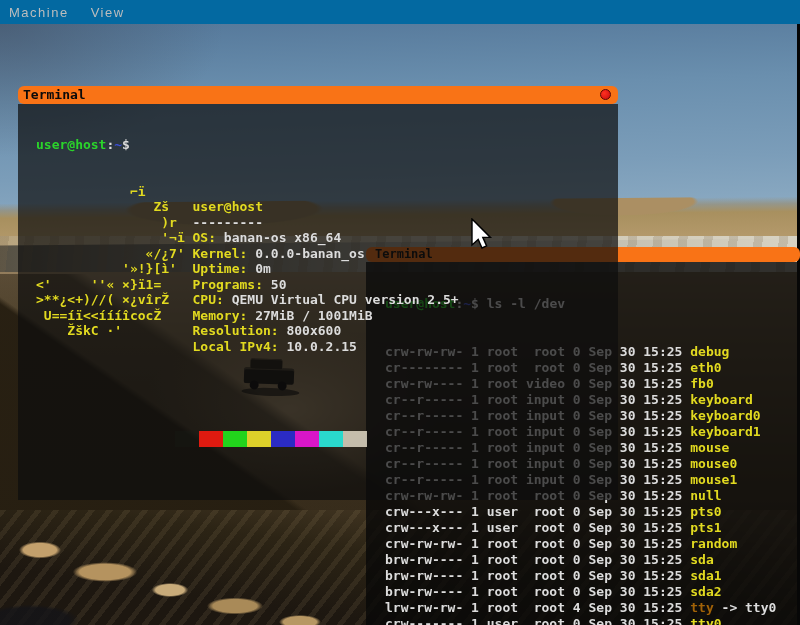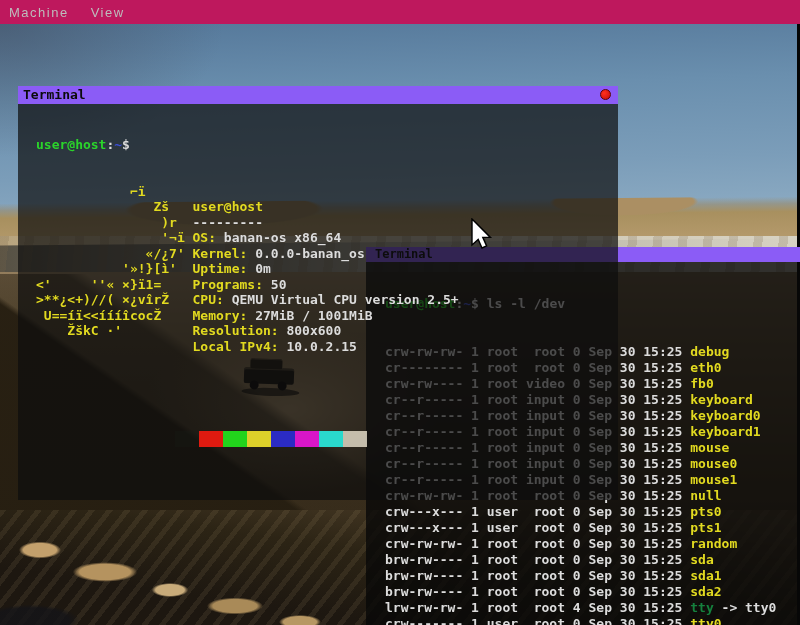--- a/index.html
+++ b/index.html
@@ -1,19 +1,19 @@
 <!DOCTYPE html>
 <html><head>
 <meta charset="utf-8">
 <style>
   html,body{margin:0;padding:0;background:#000;}
   #screen{position:relative;width:800px;height:625px;overflow:hidden;
           font-family:"DejaVu Sans Mono",monospace;}
   
-  #menubar{position:absolute;left:0;top:0;width:800px;height:24px;background:#be185d;
+  #menubar{position:absolute;left:0;top:0;width:800px;height:24px;background:#0369a1;
            display:flex;align-items:center;gap:22px;padding-left:9px;box-sizing:border-box;z-index:6;}
   .menu-item{color:#bdbdbd;font:13px "Liberation Sans",sans-serif;letter-spacing:1.5px;}
   
   #photo{position:absolute;left:0;top:24px;width:800px;height:601px;overflow:hidden;z-index:1;}
   .sky{position:absolute;left:0;top:0;width:800px;height:196px;
        background:linear-gradient(178deg,#55789a 0%,#6a8fae 35%,#7b9db9 70%,#8fadc4 100%);}
   .sky-corner{position:absolute;left:0;top:0;width:340px;height:170px;
        background:radial-gradient(320px 190px at 0% 0%,rgba(66,76,92,.55),rgba(66,76,92,0) 70%);}
   .hills{position:absolute;left:0;top:176px;width:800px;height:42px;transform:skewY(-0.5deg);
        background:
@@ -48,33 +48,33 @@
   
   #truck{position:absolute;left:238px;top:330px;width:66px;height:44px;transform:rotate(2deg);}
   .t-shadow{position:absolute;left:4px;top:34px;width:58px;height:8px;border-radius:50%;background:rgba(8,6,4,.65);}
   .t-body{position:absolute;left:6px;top:14px;width:50px;height:16px;border-radius:2px;background:#181410;box-shadow:inset 0 2px 0 rgba(120,104,76,.5);}
   .t-cargo{position:absolute;left:12px;top:5px;width:32px;height:10px;border-radius:2px;background:#221c13;box-shadow:inset 0 1px 0 rgba(140,120,88,.5);}
   .t-wheel{position:absolute;top:27px;width:9px;height:9px;border-radius:50%;background:#0a0908;}
   
   .win{position:absolute;box-sizing:border-box;}
   #term2{left:366px;top:247px;width:434px;height:378px;z-index:2;}
   #term1{left:18px;top:86px;width:600px;height:414px;z-index:3;}
-  .titlebar{background:#8b5cf6;color:#0a0a0a;position:relative;box-sizing:border-box;}
+  .titlebar{background:#f97316;color:#0a0a0a;position:relative;box-sizing:border-box;border-radius:6px;}
   #term1 .titlebar{height:18px;font:bold 13px/18px "DejaVu Sans Mono",monospace;padding-left:5px;}
   #term2 .titlebar{height:15px;font:bold 12px/15px "DejaVu Sans Mono",monospace;padding-left:9px;}
   .close-btn{position:absolute;right:7px;top:3px;width:11px;height:11px;border-radius:50%;
              background:radial-gradient(circle at 35% 35%,#ff3020,#c80c0c);border:1px solid #5a0404;box-sizing:border-box;}
   .content{position:relative;overflow:hidden;box-sizing:border-box;color:#dcdcdc;}
   #term1 .content{height:396px;background:rgba(13,13,13,.70);padding:2px 0 0 1px;
                   font:bold 13px/15.5px "DejaVu Sans Mono",monospace;white-space:pre;}
   #term2 .content{height:452px;background:rgba(8,8,8,.80);padding:2px 0 0 2px;
                   font:bold 13px/16px "DejaVu Sans Mono",monospace;white-space:pre;}
   .tline{white-space:pre;padding-left:17px;}
   .c-fg{color:#dcdcdc;} .c-green{color:#2bd42b;} .c-blue{color:#3c4fd8;}
-  .c-yellow{color:#e2da20;} .c-cyan{color:#15803d;}
+  .c-yellow{color:#e2da20;} .c-cyan{color:#a16207;}
   .palette{margin-left:156px;margin-top:15px;}
   .prow{display:flex;height:16px;}
   .swatch{width:24px;height:16px;}
   
   #mouse{position:absolute;left:471px;top:218px;z-index:9;}
 </style>
 </head>
 <body>
 
 <div id="screen">

